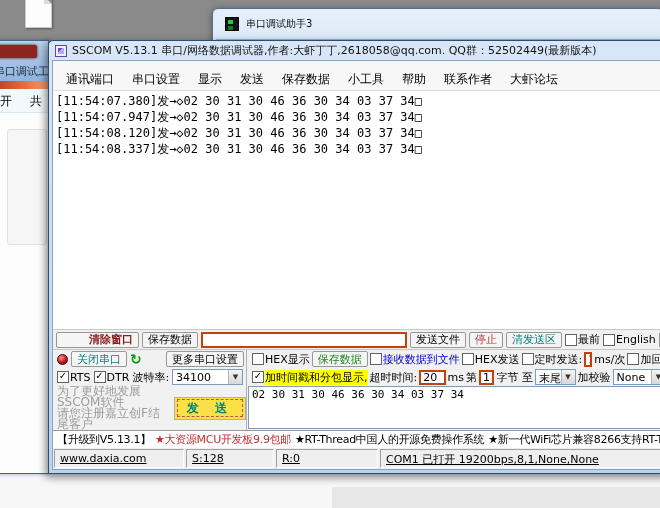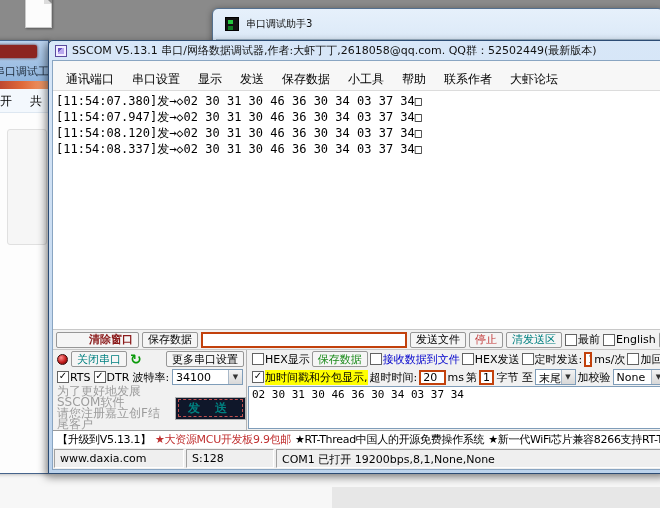--- a/index.html
+++ b/index.html
@@ -72,21 +72,21 @@
   .lrow { flex:0 0 18px; display:flex; align-items:center; gap:3px; padding-left:4px; white-space:nowrap; }
   .lrow-last { flex:1; display:flex; align-items:center; gap:4px; padding-left:4px; }
   .rpanel { flex:1 1 auto; display:flex; flex-direction:column; overflow:hidden; }
   .rrow { flex:0 0 18px; display:flex; align-items:center; gap:2px; padding-left:5px; white-space:nowrap; overflow:hidden; }
 
   .notice { flex:0 0 17px; background:#fff; border-top:1px solid #9a9a9a; display:flex; align-items:center;
             font-size:11px; letter-spacing:-0.3px; padding-left:4px; white-space:nowrap; overflow:hidden; }
   .notice .seg { margin-right:4px; }
   .statusbar { flex:0 0 21px; background:#efefef; border-top:1px solid #fff; display:flex; font-size:11px; }
   .scell { margin:1px 1px; padding:2px 5px 0 5px; border:1px solid; border-color:#a0a0a0 #ffffff #ffffff #a0a0a0;
-           white-space:nowrap; overflow:hidden; }
+           white-space:nowrap; overflow:hidden;text-decoration:underline; }
   .sc1 { flex:0 0 130px; } .sc2 { flex:0 0 88px; } .sc3 { flex:0 0 102px; } .sc4 { flex:1; }
 
   
   .btn { display:inline-flex; align-items:center; justify-content:center; height:16px; padding:0 5px;
          background:#f5f5f5; border:1px solid #979797; border-radius:2px; white-space:nowrap; cursor:default; }
   .btn-bold { font-weight:bold; }
   .c-red   { color:#8b1a1a;padding-left:32px; } .c-stop { color:#c03030; } .c-teal { color:#008080; }
   .c-green { color:#1a8a1a; } .c-blue { color:#0000cc; }
   .hl { background:#ffff00; }
   .tin { height:15px; background:#fff; border:2px solid #c2410c; padding:0 2px; display:inline-flex;
@@ -98,21 +98,21 @@
   .dd .arr::after { content:"▼"; }
   .cb { display:inline-flex; align-items:center; gap:1px; white-space:nowrap; }
   .cbx { width:12px; height:12px; background:#fff; border:1px solid #636363; flex:0 0 auto;
          display:flex; align-items:center; justify-content:center; font-size:10px; line-height:10px; }
   .checked .cbx::after { content:"✓"; font-weight:bold; position:relative; top:-1px; }
   .pcircle { width:11px; height:11px; border-radius:50%; flex:0 0 auto;
              background:radial-gradient(circle at 35% 30%, #ff9090, #c41c1c 55%, #550000); border:1px solid #3a0c0c; }
   .refresh { color:#0a9a0a; font-weight:bold; font-size:14px; line-height:14px; }
   .refresh::after { content:"↻"; }
   .adtext { color:#9c9c9c; font-size:12px; line-height:11px; }
-  .sendbtn { border:1px solid #b0b0b0; background:#0f172a; padding:2px;font-family:Liberation Serif, serif; }
+  .sendbtn { border:1px solid #b0b0b0; background:#fde047; padding:2px; }
   .sendbtn .inner { border:1px dashed #c05050; color:#008080; font-weight:bold; font-size:12px;
                     padding:1px 9px; letter-spacing:6px; white-space:nowrap; }
   .send-input { flex:1 1 auto; background:#fff; border:1px solid #7f9db9; margin:0 1px 1px 1px;
                 font-family:"DejaVu Sans Mono",monospace; font-size:11px; line-height:14px; padding:1px 3px; }
   .filein { flex:0 0 206px; height:16px; }
 </style>
 </head>
 <body>
 
 <div id="screen">
@@ -287,19 +287,20 @@
         <span class="seg">【升级到V5.13.1】</span>
         <span class="seg c-stop">★大资源MCU开发板9.9包邮</span>
         <span class="seg">★RT-Thread中国人的开源免费操作系统</span>
         <span class="seg">★新一代WiFi芯片兼容8266支持RT-Thread</span>
 
       </div>
 
       <div class="statusbar">
         <span class="scell sc1">www.daxia.com</span>
         <span class="scell sc2">S:128</span>
+        <span class="scell sc3">R:0</span>
         <span class="scell sc4">COM1 已打开  19200bps,8,1,None,None</span>
       </div>
 
     </div>
   </div>
 
 </div>
 
 </body></html>

